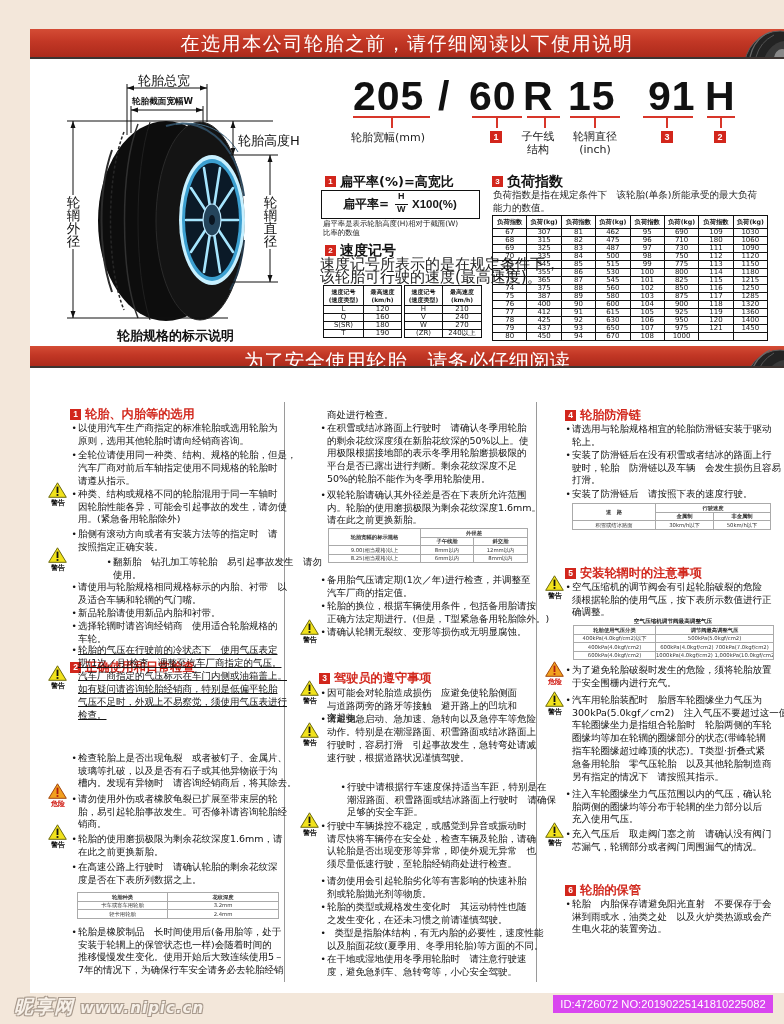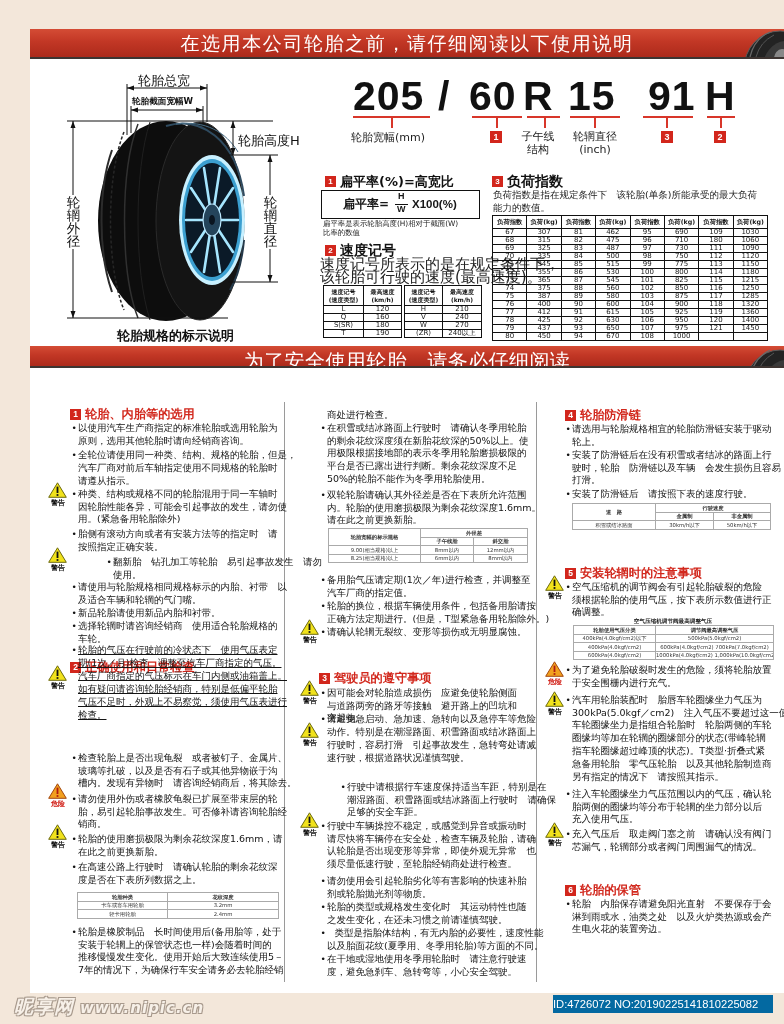--- a/index.html
+++ b/index.html
@@ -41,21 +41,21 @@
 .sh .bxi{display:inline-block;width:11px;height:11px;background:#d2261c;color:#fff;font-family:"Liberation Sans",sans-serif;font-size:8.5px;font-weight:bold;text-align:center;line-height:11px;margin-right:4px;vertical-align:1px;box-shadow:0 0 0 0.5px #fff;}
 .bl{position:absolute;font-size:9.5px;line-height:12.9px;white-space:pre;color:#141414;}
 .bl.b::before{content:"\2022";position:absolute;left:-6.5px;top:0;font-size:9px;}
 .ico{position:absolute;width:20px;height:28px;}
 .ico svg{display:block;}
 .ico-lbl{position:absolute;left:0;top:17px;width:20px;text-align:center;font-size:7px;font-weight:bold;line-height:8px;color:#111;white-space:nowrap;}
 .ico-lbl.red{color:#d2221a;}
 
 .wm-logo{position:absolute;left:14px;top:994px;font-size:19px;font-weight:bold;font-style:italic;color:#f7f0e8;letter-spacing:1px;text-shadow:-1px -1px 0 #a89a8d,1px -1px 0 #a89a8d,-1px 1px 0 #a89a8d,1px 1px 0 #a89a8d;white-space:nowrap;}
 .wm-url{font-size:15px;margin-left:6px;}
-.wm-id{position:absolute;left:553px;top:995px;width:220px;height:18px;background:#0369a1;color:#fff;font-size:11.2px;line-height:18px;white-space:nowrap;font-family:"Liberation Sans",sans-serif;}
+.wm-id{position:absolute;left:553px;top:995px;width:220px;height:18px;background:#d946ef;color:#fff;font-size:11.2px;line-height:18px;text-align:center;white-space:nowrap;font-family:"Liberation Sans",sans-serif;}
 </style>
 </head>
 <body>
 
 <svg width="0" height="0" style="position:absolute">
   <symbol id="tri-warn" viewBox="0 0 19 16">
     <polygon points="9.5,0.8 18.3,15.3 0.7,15.3" fill="#f1e21b" stroke="#6c6a10" stroke-width="1" stroke-linejoin="round"></polygon>
     <rect x="8.6" y="4.6" width="1.8" height="6.4" fill="#111"></rect>
     <rect x="8.6" y="12.1" width="1.8" height="1.8" fill="#111"></rect>
   </symbol>

